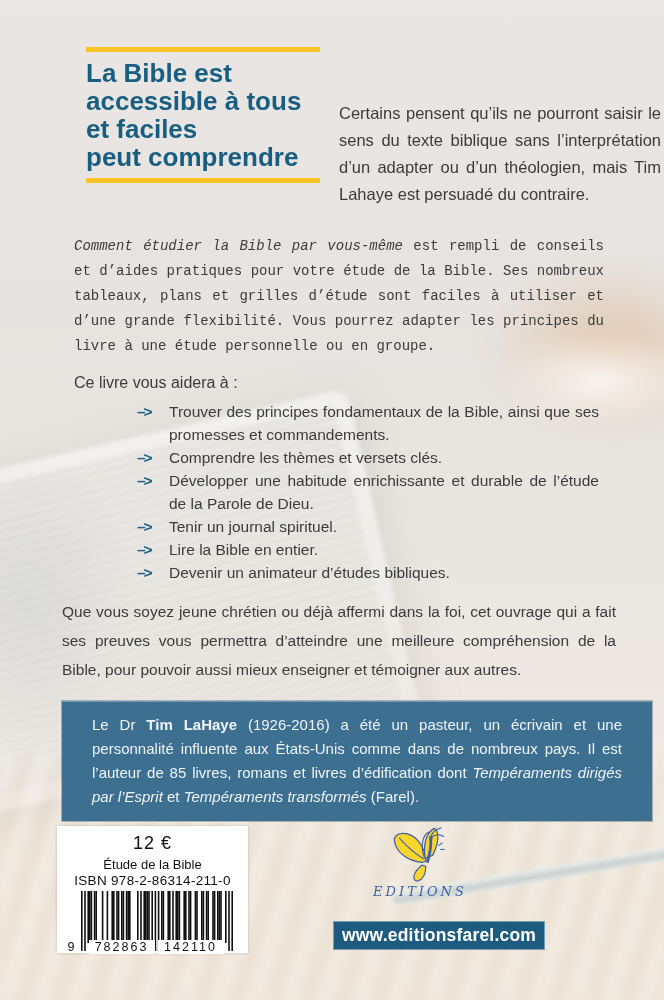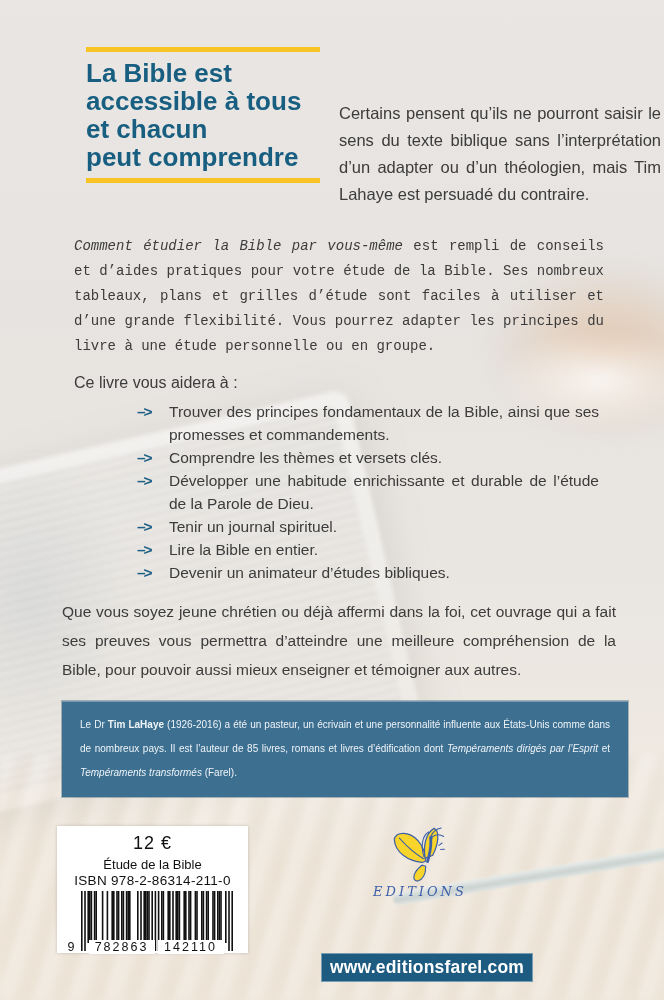--- a/index.html
+++ b/index.html
@@ -36,22 +36,22 @@
   .headline{color:#175e81;font-weight:bold;font-size:26px;line-height:28px;margin:7px 0;}
   .intro{position:absolute;left:253px;top:100px;width:322px;margin:0;
          font-size:16.5px;line-height:27px;text-align:justify;}
   .synopsis{margin:8px 12px 0;font-size:14px;line-height:25px;text-align:justify;font-family:Liberation Mono, monospace;}
   .list-intro{margin:12px 12px 0;font-size:16px;line-height:24px;}
   .benefits{margin:5px 0 0 75px;padding:0;list-style:none;width:462px;font-size:15.5px;line-height:23px;}
   .benefit{display:flex;}
   .arrow{flex:none;width:32px;color:#1c5f84;font-weight:bold;letter-spacing:-2px;}
   .benefit-text{flex:1;text-align:justify;}
   .closing{margin:13px 0 0;font-size:15.5px;line-height:29px;text-align:justify;}
-  .author-box{position:absolute;left:0;top:701px;width:530px;padding:11px 18px 12px;
-         background:#3d6f91;color:#eef4f7;font-size:10px;line-height:24px;text-align:justify;
+  .author-box{position:absolute;left:0;top:701px;width:530px;padding:11px 30px 12px;
+         background:#3d6f91;color:#eef4f7;font-size:15px;line-height:24px;text-align:justify;
          border-top:1px solid rgba(255,255,255,.3);box-shadow:0 0 0 1px rgba(35,75,100,.35);}
   .b{font-weight:bold;} .i{font-style:italic;}
   
   .barcode-box{position:absolute;left:57px;top:826px;width:191px;height:127px;background:#fff;z-index:2;
          text-align:center;color:#111;box-shadow:0 0 3px rgba(90,85,80,.3);}
   .price{font-size:18px;margin-top:7px;letter-spacing:1px;}
   .subject{font-size:13px;margin-top:3px;}
   .isbn{font-size:13.5px;margin-top:1px;letter-spacing:.3px;white-space:nowrap;}
   .bars-wrap{position:relative;width:170px;height:64px;margin:3px auto 0;}
   .bars-wrap svg{position:absolute;left:13px;top:0;width:152px;height:60px;}
@@ -59,22 +59,22 @@
   .d-first{left:0;}
   .d-left{left:21px;width:66px;text-align:center;letter-spacing:2px;background:#fff;}
   .d-right{left:90px;width:66px;text-align:center;letter-spacing:2px;background:#fff;}
   
   .publisher{position:absolute;left:345px;top:826px;width:150px;text-align:center;z-index:2;}
   .butterfly{width:64px;height:56px;display:block;margin:0 auto;}
   .brand{font-family:"DejaVu Serif",serif;font-style:italic;font-size:40px;line-height:34px;
          color:#3d5fa9;margin-top:-12px;}
   .brand-sub{font-family:"DejaVu Serif",serif;font-style:italic;font-size:13px;letter-spacing:3px;
          color:#3d5fa9;margin-top:2px;}
-  .website-bar{position:absolute;left:321px;top:921px;width:210px;height:27px;background:#1d5c80;z-index:2;
-         display:flex;align-items:center;justify-content:center;border:1px solid rgba(255,255,255,.4);margin-top:32px;}
+  .website-bar{position:absolute;left:333px;top:921px;width:210px;height:27px;background:#1d5c80;z-index:2;
+         display:flex;align-items:center;justify-content:center;border:1px solid rgba(255,255,255,.4);}
   .website-bar span{color:#ffffff;font-weight:bold;font-size:17.5px;letter-spacing:.2px;}
 </style>
 </head>
 <body>
 
 <div class="page">
 
   <div class="bg">
     <div class="bg-grad"></div>
     <div class="bg-shadowL"></div>
@@ -90,21 +90,21 @@
 
   <div class="content">
 
     <div class="header-row">
       <div class="headline-block">
         <div class="rule"></div>
         <div class="headline">
 
         <div class="hl-line">La Bible est</div>
             <div class="hl-line">accessible à tous</div>
-            <div class="hl-line">et chacun</div>
+            <div class="hl-line">et faciles</div>
             <div class="hl-line">peut comprendre</div>
           </div>
         <div class="rule"></div>
       </div>
       <p class="intro">Certains pensent qu’ils ne pourront saisir le sens du texte biblique sans l’interprétation d’un adapter ou d’un théologien, mais Tim Lahaye est persuadé du contraire.</p>
     </div>
 
     <p class="synopsis"><span class="i">Comment étudier la Bible par vous-même</span><span> est rempli de conseils et d’aides pratiques pour votre étude de la Bible. Ses nombreux tableaux, plans et grilles d’étude sont faciles à utiliser et d’une grande flexibilité. Vous pourrez adapter les principes du livre à une étude personnelle ou en groupe.</span></p>
 
     <p class="list-intro">Ce livre vous aidera à :</p>

